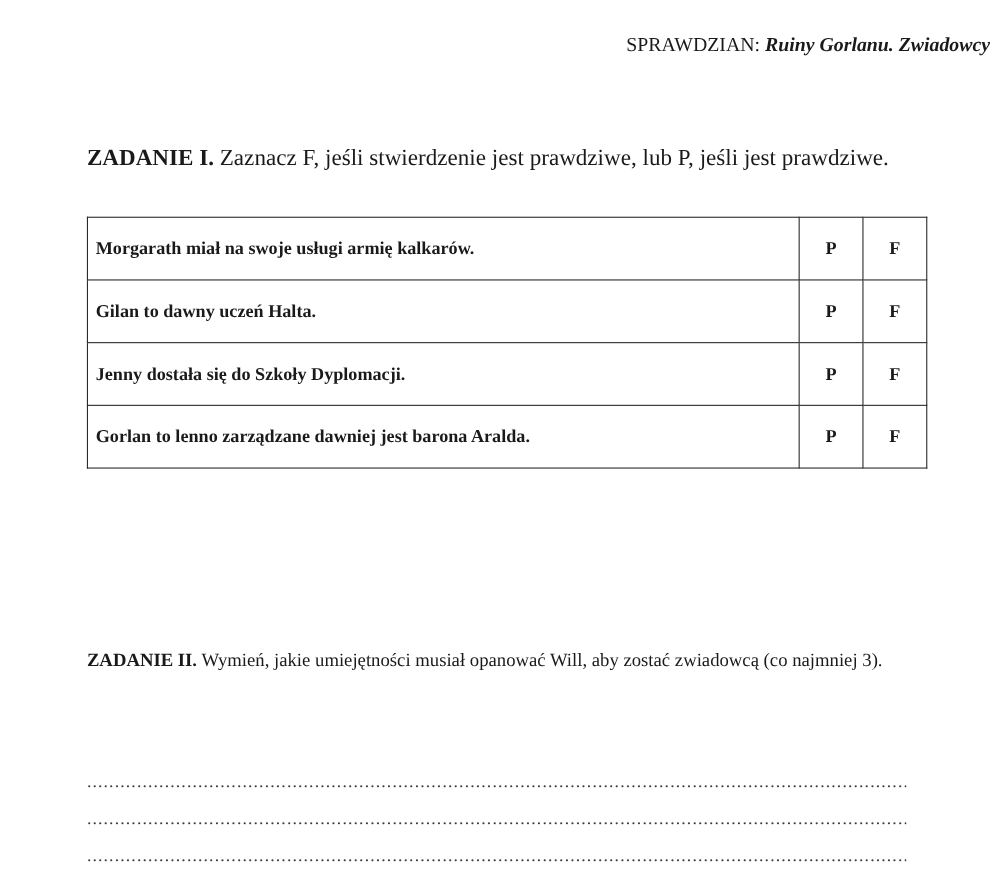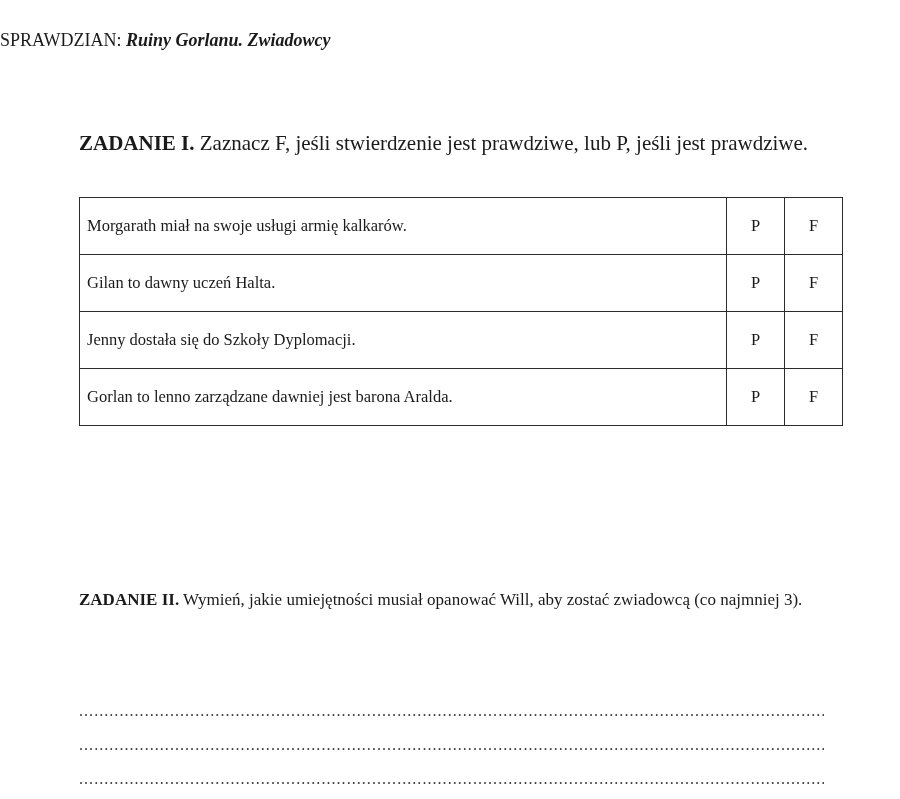--- a/index.html
+++ b/index.html
@@ -20,21 +20,21 @@
     position: absolute;
     inset: 0;
   }
 
   
   .doc-title {
     position: absolute;
     left: 0;
     right: 0;
     top: 29px;
-    text-align: left;
+    text-align: right;
     font-size: 18px;
     line-height: 22px;
     white-space: nowrap;
   }
   .doc-title .title-prefix {
     font-weight: normal;
     font-style: normal;
   }
   .doc-title .title-work {
     font-weight: bold;
@@ -56,20 +56,21 @@
 
   
   .tf-table {
     position: absolute;
     left: 79px;
     top: 197px;
     width: 743px;
     border-collapse: collapse;
     table-layout: fixed;
     font-size: 16.5px;
+    font-weight: bold;
   }
   .tf-table td {
     border: 1.6px solid #2b2b2b;
     vertical-align: top;
     padding: 0;
   }
   .tf-table td.stmt {
     width: 629px;
     padding: 13px 10px 13px 7px;
     line-height: 30px;

